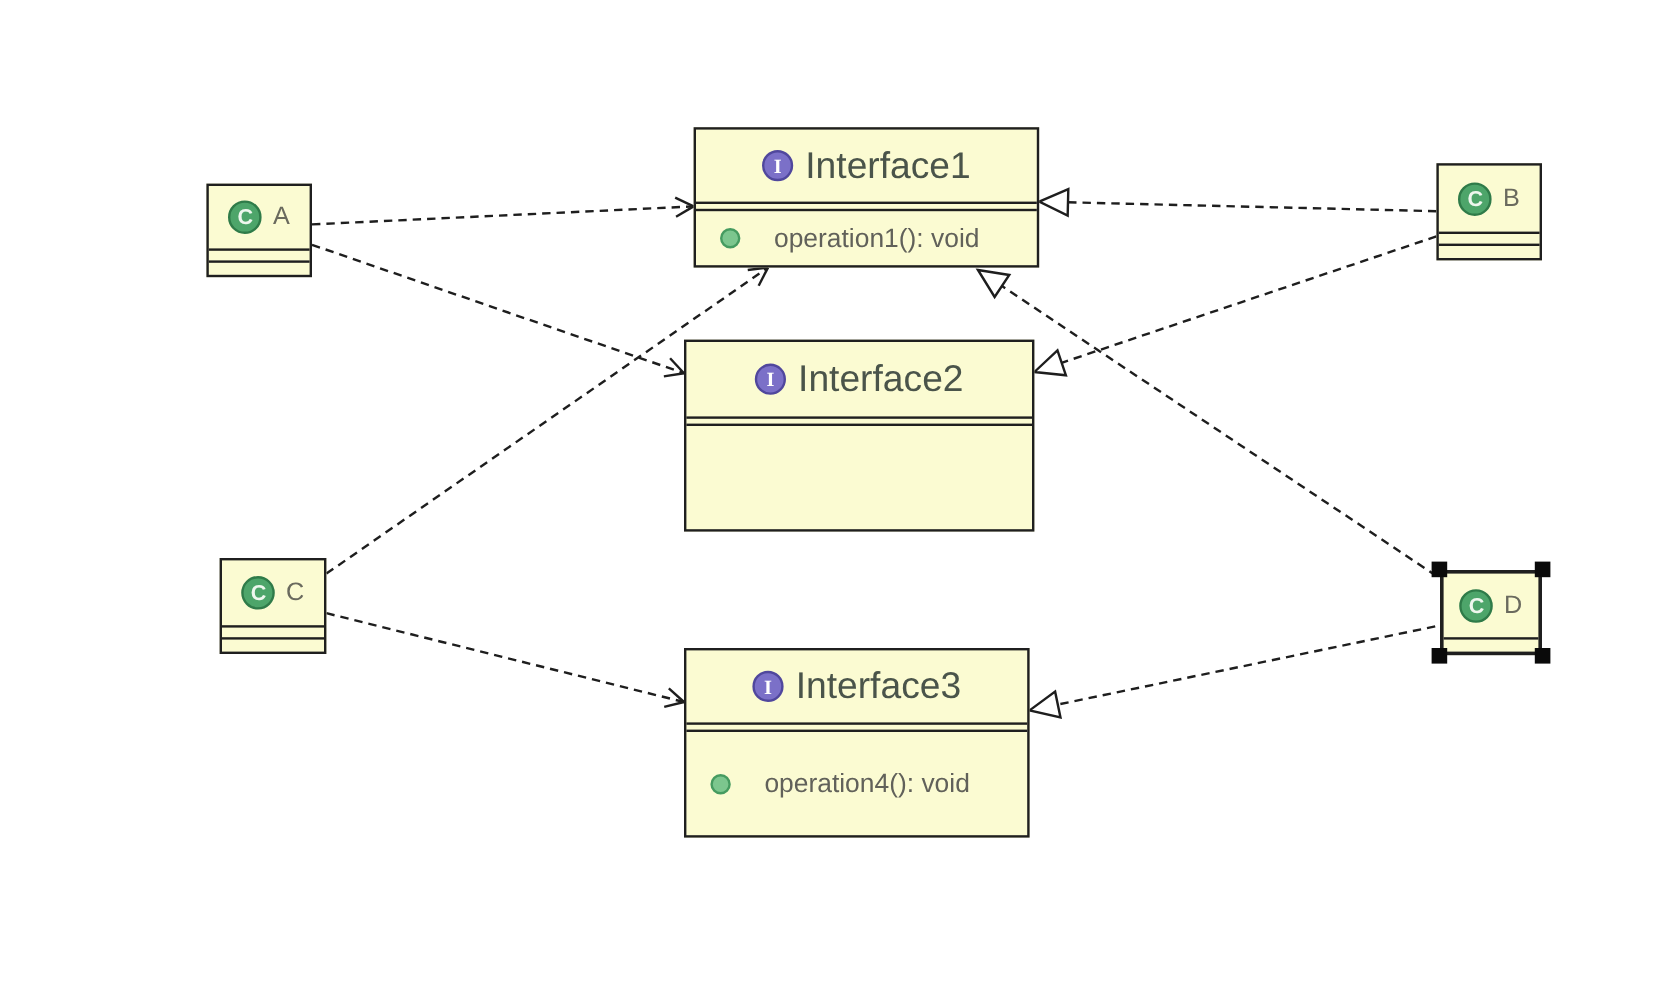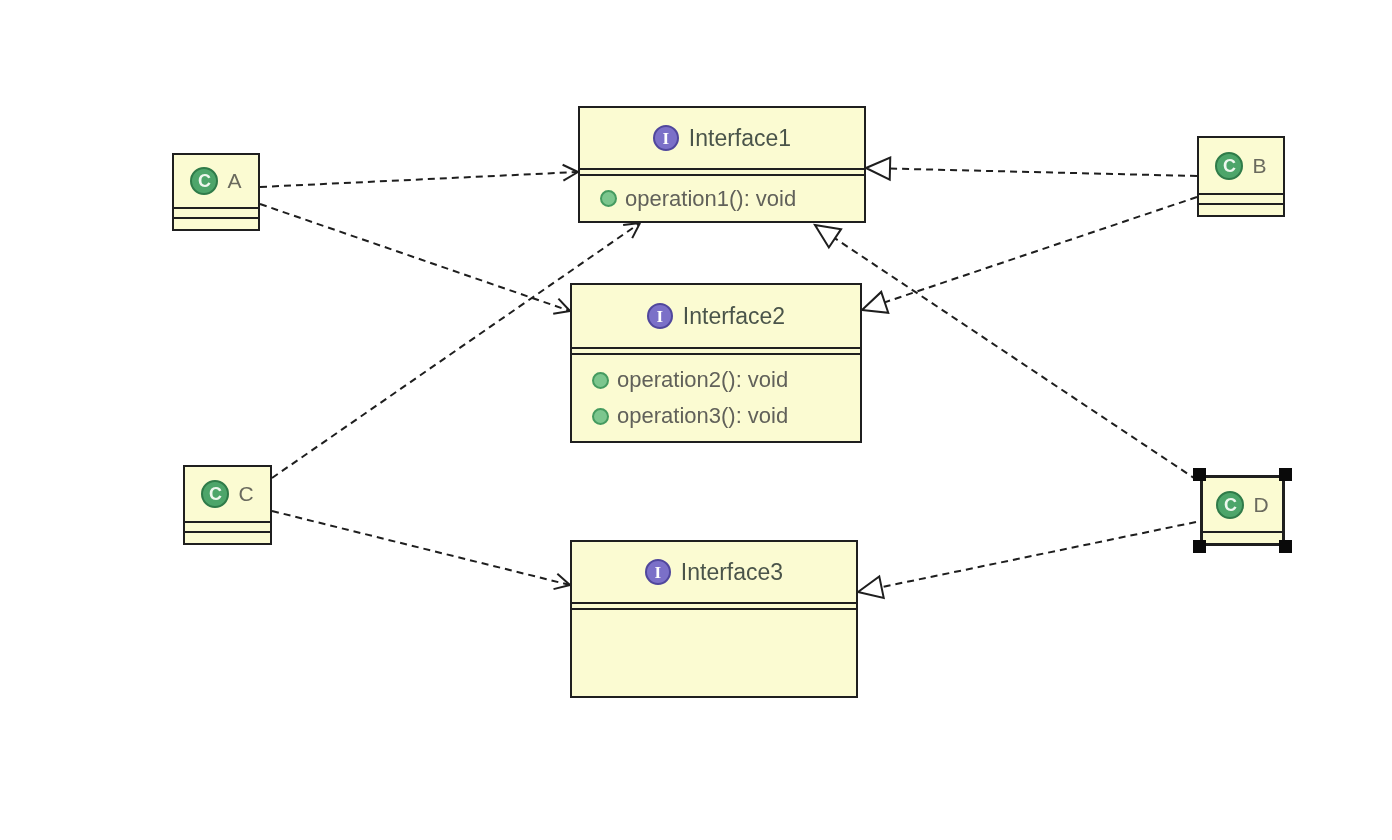--- a/index.html
+++ b/index.html
@@ -8,27 +8,27 @@
   #edges{position:absolute;left:0;top:0;width:1392px;height:840px;pointer-events:none;}
   .dash{stroke:#1e1e1e;stroke-width:2;stroke-dasharray:7 5;fill:none;}
   .tri{fill:#ffffff;stroke:#1e1e1e;stroke-width:2;}
   .barb{stroke:#1e1e1e;stroke-width:2;fill:none;}
 
   .node{position:absolute;background:#fbfbd2;border:2px solid #1f1f1f;box-sizing:border-box;
         display:flex;flex-direction:column;}
   .node.selected{border-width:3px;}
 
   .iface-title{display:flex;align-items:center;justify-content:center;gap:10px;flex:0 0 auto;}
-  .iface-name{font-size:23px;color:#4a544a;}
+  .iface-name{font-size:31px;color:#4a544a;}
   .icon-iface{width:26px;height:26px;border-radius:50%;background:#7b70c8;border:2px solid #50479d;
         box-sizing:border-box;display:flex;align-items:center;justify-content:center;
         color:#fff;font-family:"Liberation Serif",serif;font-weight:bold;font-size:17px;line-height:1;}
   .sep{height:4px;border-top:2px solid #1f1f1f;border-bottom:2px solid #1f1f1f;flex:0 0 auto;}
   .ops{flex:1 1 auto;display:flex;flex-direction:column;justify-content:space-evenly;padding:2px 0;}
-  .op{display:flex;align-items:center;gap:8px;padding-left:20px;}
+  .op{display:flex;align-items:center;gap:28px;padding-left:20px;}
   .op-dot{width:17px;height:17px;border-radius:50%;background:#7cc68e;border:2px solid #459b60;
         box-sizing:border-box;flex:0 0 auto;}
   .op-text{font-size:22px;color:#61615a;white-space:nowrap;}
 
   .cls-title{flex:1 1 auto;display:flex;align-items:center;justify-content:center;gap:9px;}
   .cls-name{font-size:21px;color:#6a6a5e;}
   .icon-cls{width:28px;height:28px;border-radius:50%;background:#4da56a;border:2px solid #2f7b49;
         box-sizing:border-box;display:flex;align-items:center;justify-content:center;
         color:#eef7ee;font-weight:bold;font-size:18px;line-height:1;}
   .strip{flex:0 0 auto;height:8px;border-top:2px solid #1f1f1f;}
@@ -93,39 +93,33 @@
       </div>
     </div>
   </div>
 
   <div class="node" style="left:570px;top:283px;width:292px;height:160px;">
     <div class="iface-title" style="height:62px;">
       <span class="icon-iface">I</span>
       <span class="iface-name">Interface2</span>
     </div>
     <div class="sep"></div>
-    <div class="ops">
-      <div class="op">
-        <span class="op-dot"></span>
-        <span class="op-text">operation2(): void</span>
-      </div>
-      <div class="op">
-        <span class="op-dot"></span>
-        <span class="op-text">operation3(): void</span>
-      </div>
-    </div>
   </div>
 
   <div class="node" style="left:570px;top:540px;width:288px;height:158px;">
     <div class="iface-title" style="height:60px;">
       <span class="icon-iface">I</span>
       <span class="iface-name">Interface3</span>
     </div>
     <div class="sep"></div>
     <div class="ops">
+      <div class="op">
+        <span class="op-dot"></span>
+        <span class="op-text">operation4(): void</span>
+      </div>
     </div>
   </div>
 
   <div class="node" style="left:172px;top:153px;width:88px;height:78px;">
     <div class="cls-title">
       <span class="icon-cls">C</span>
       <span class="cls-name">A</span>
     </div>
     <div class="strip"></div>
     <div class="strip last"></div>

